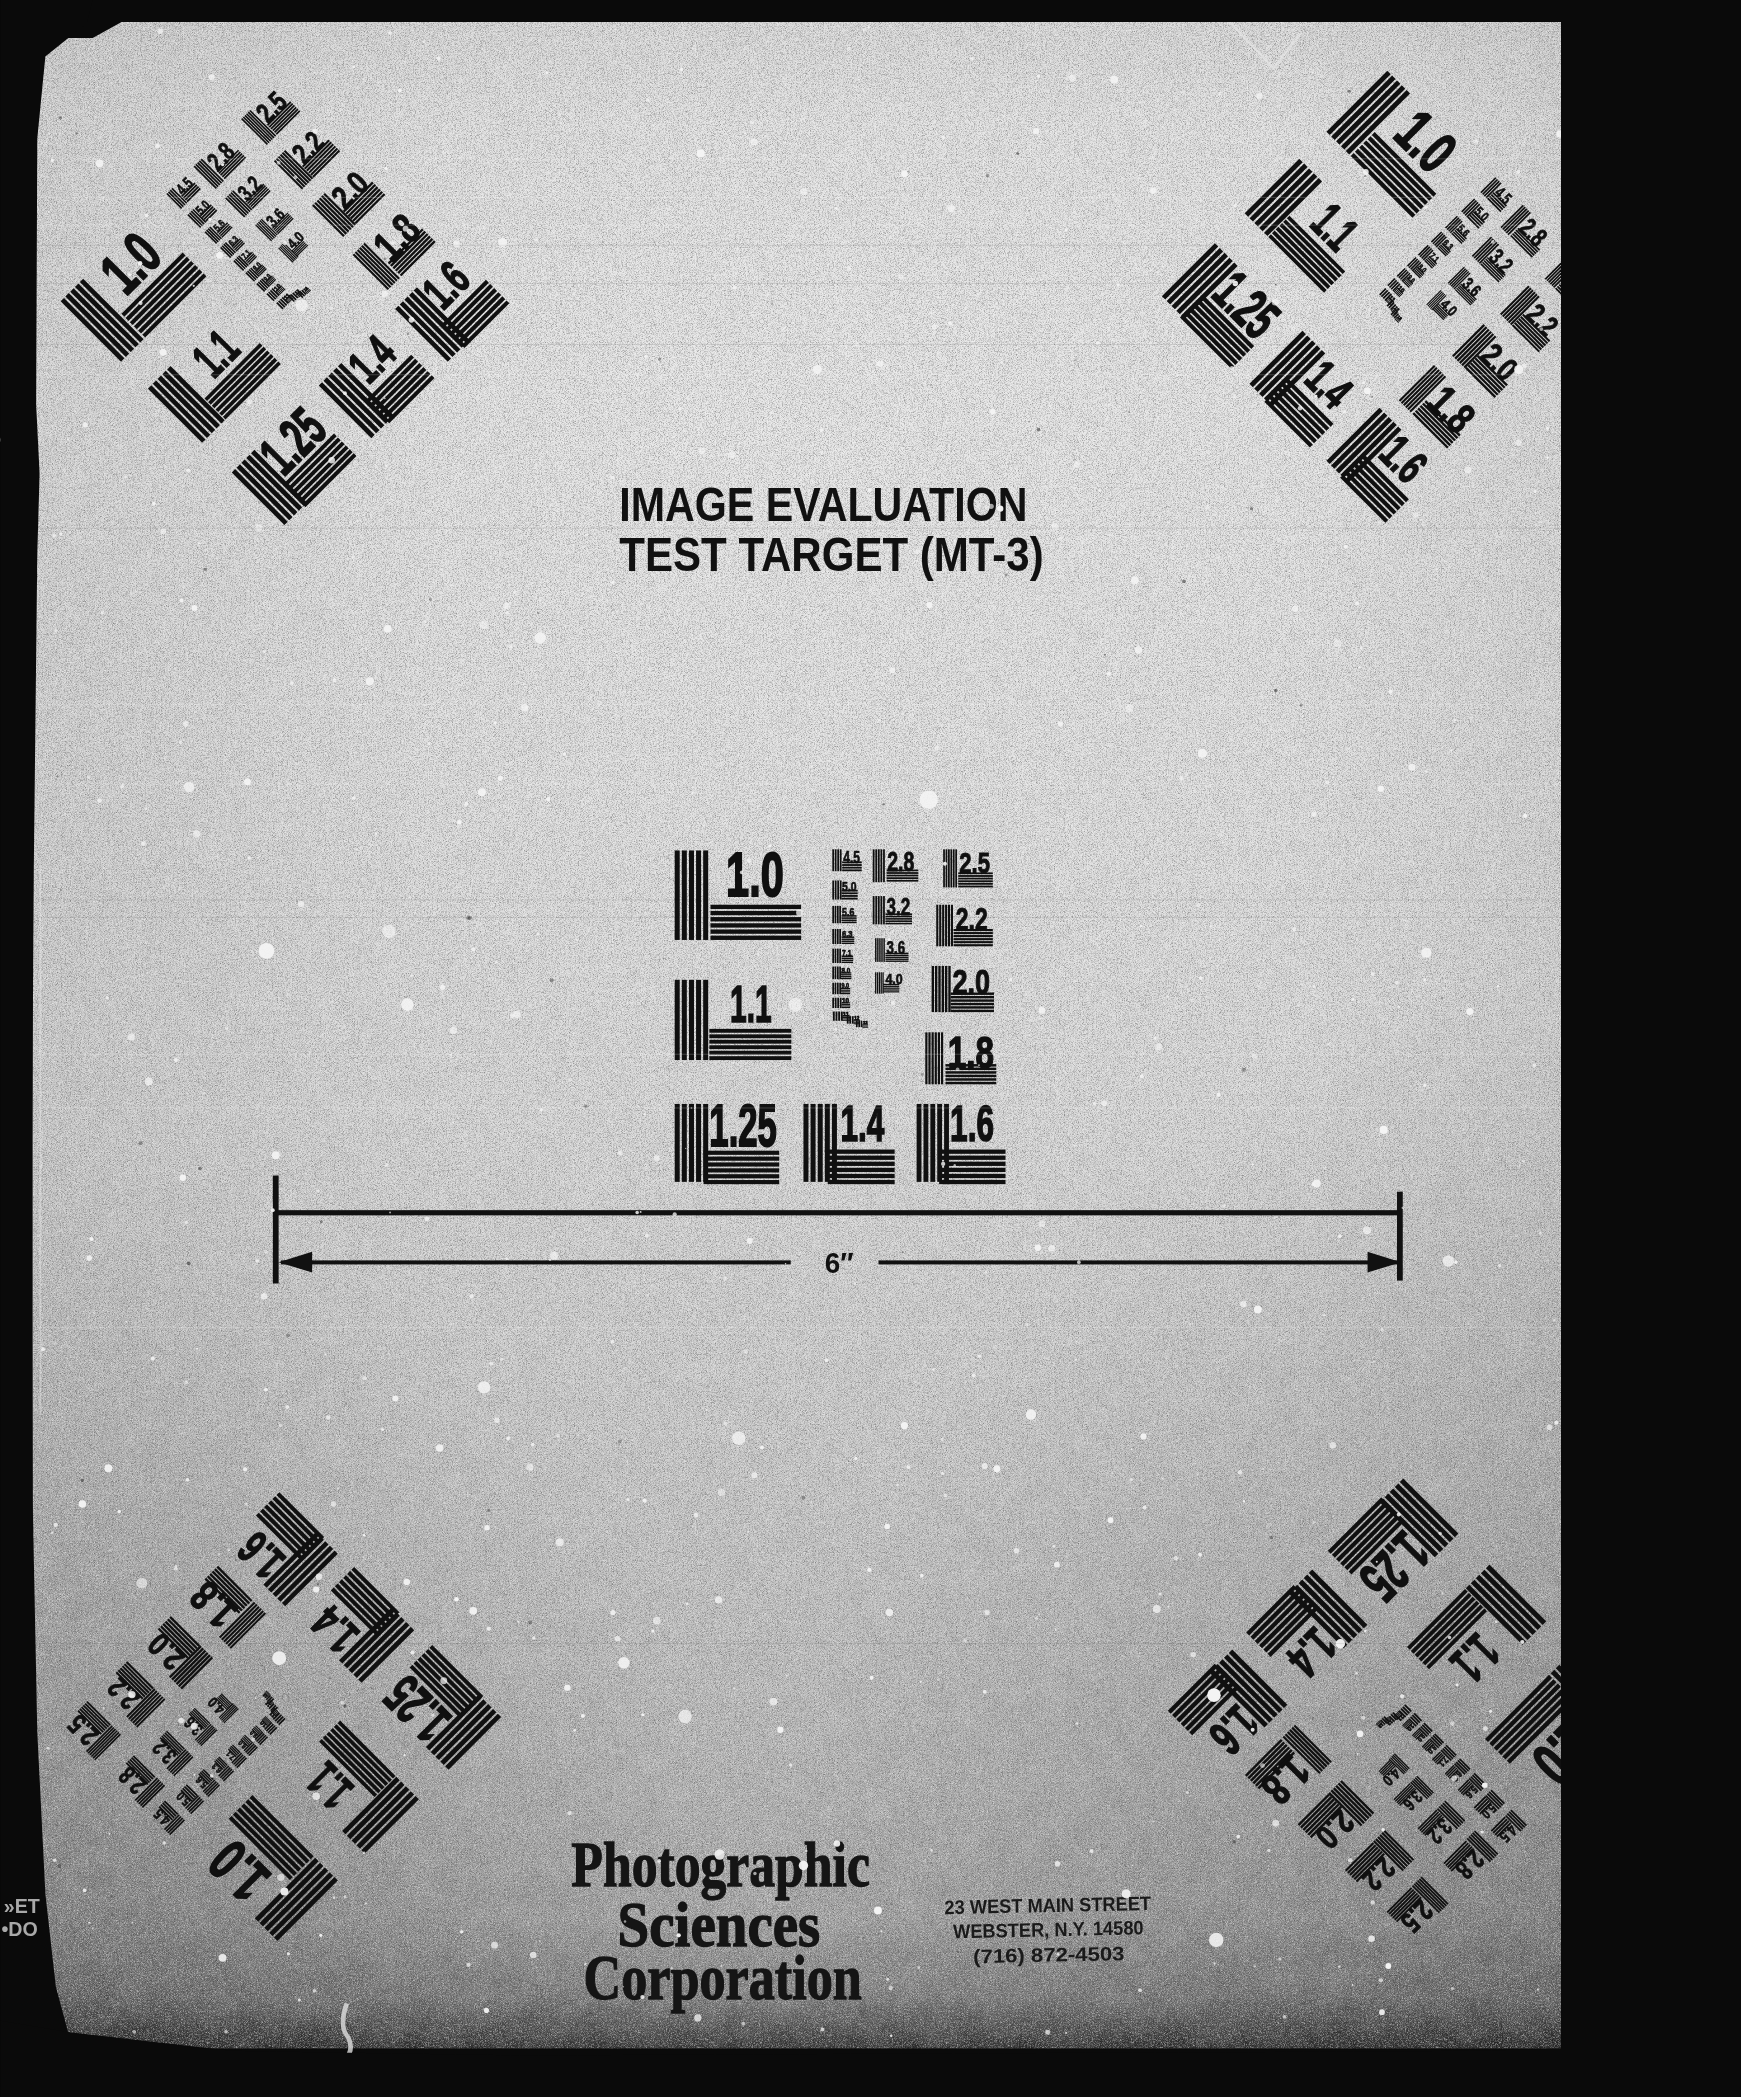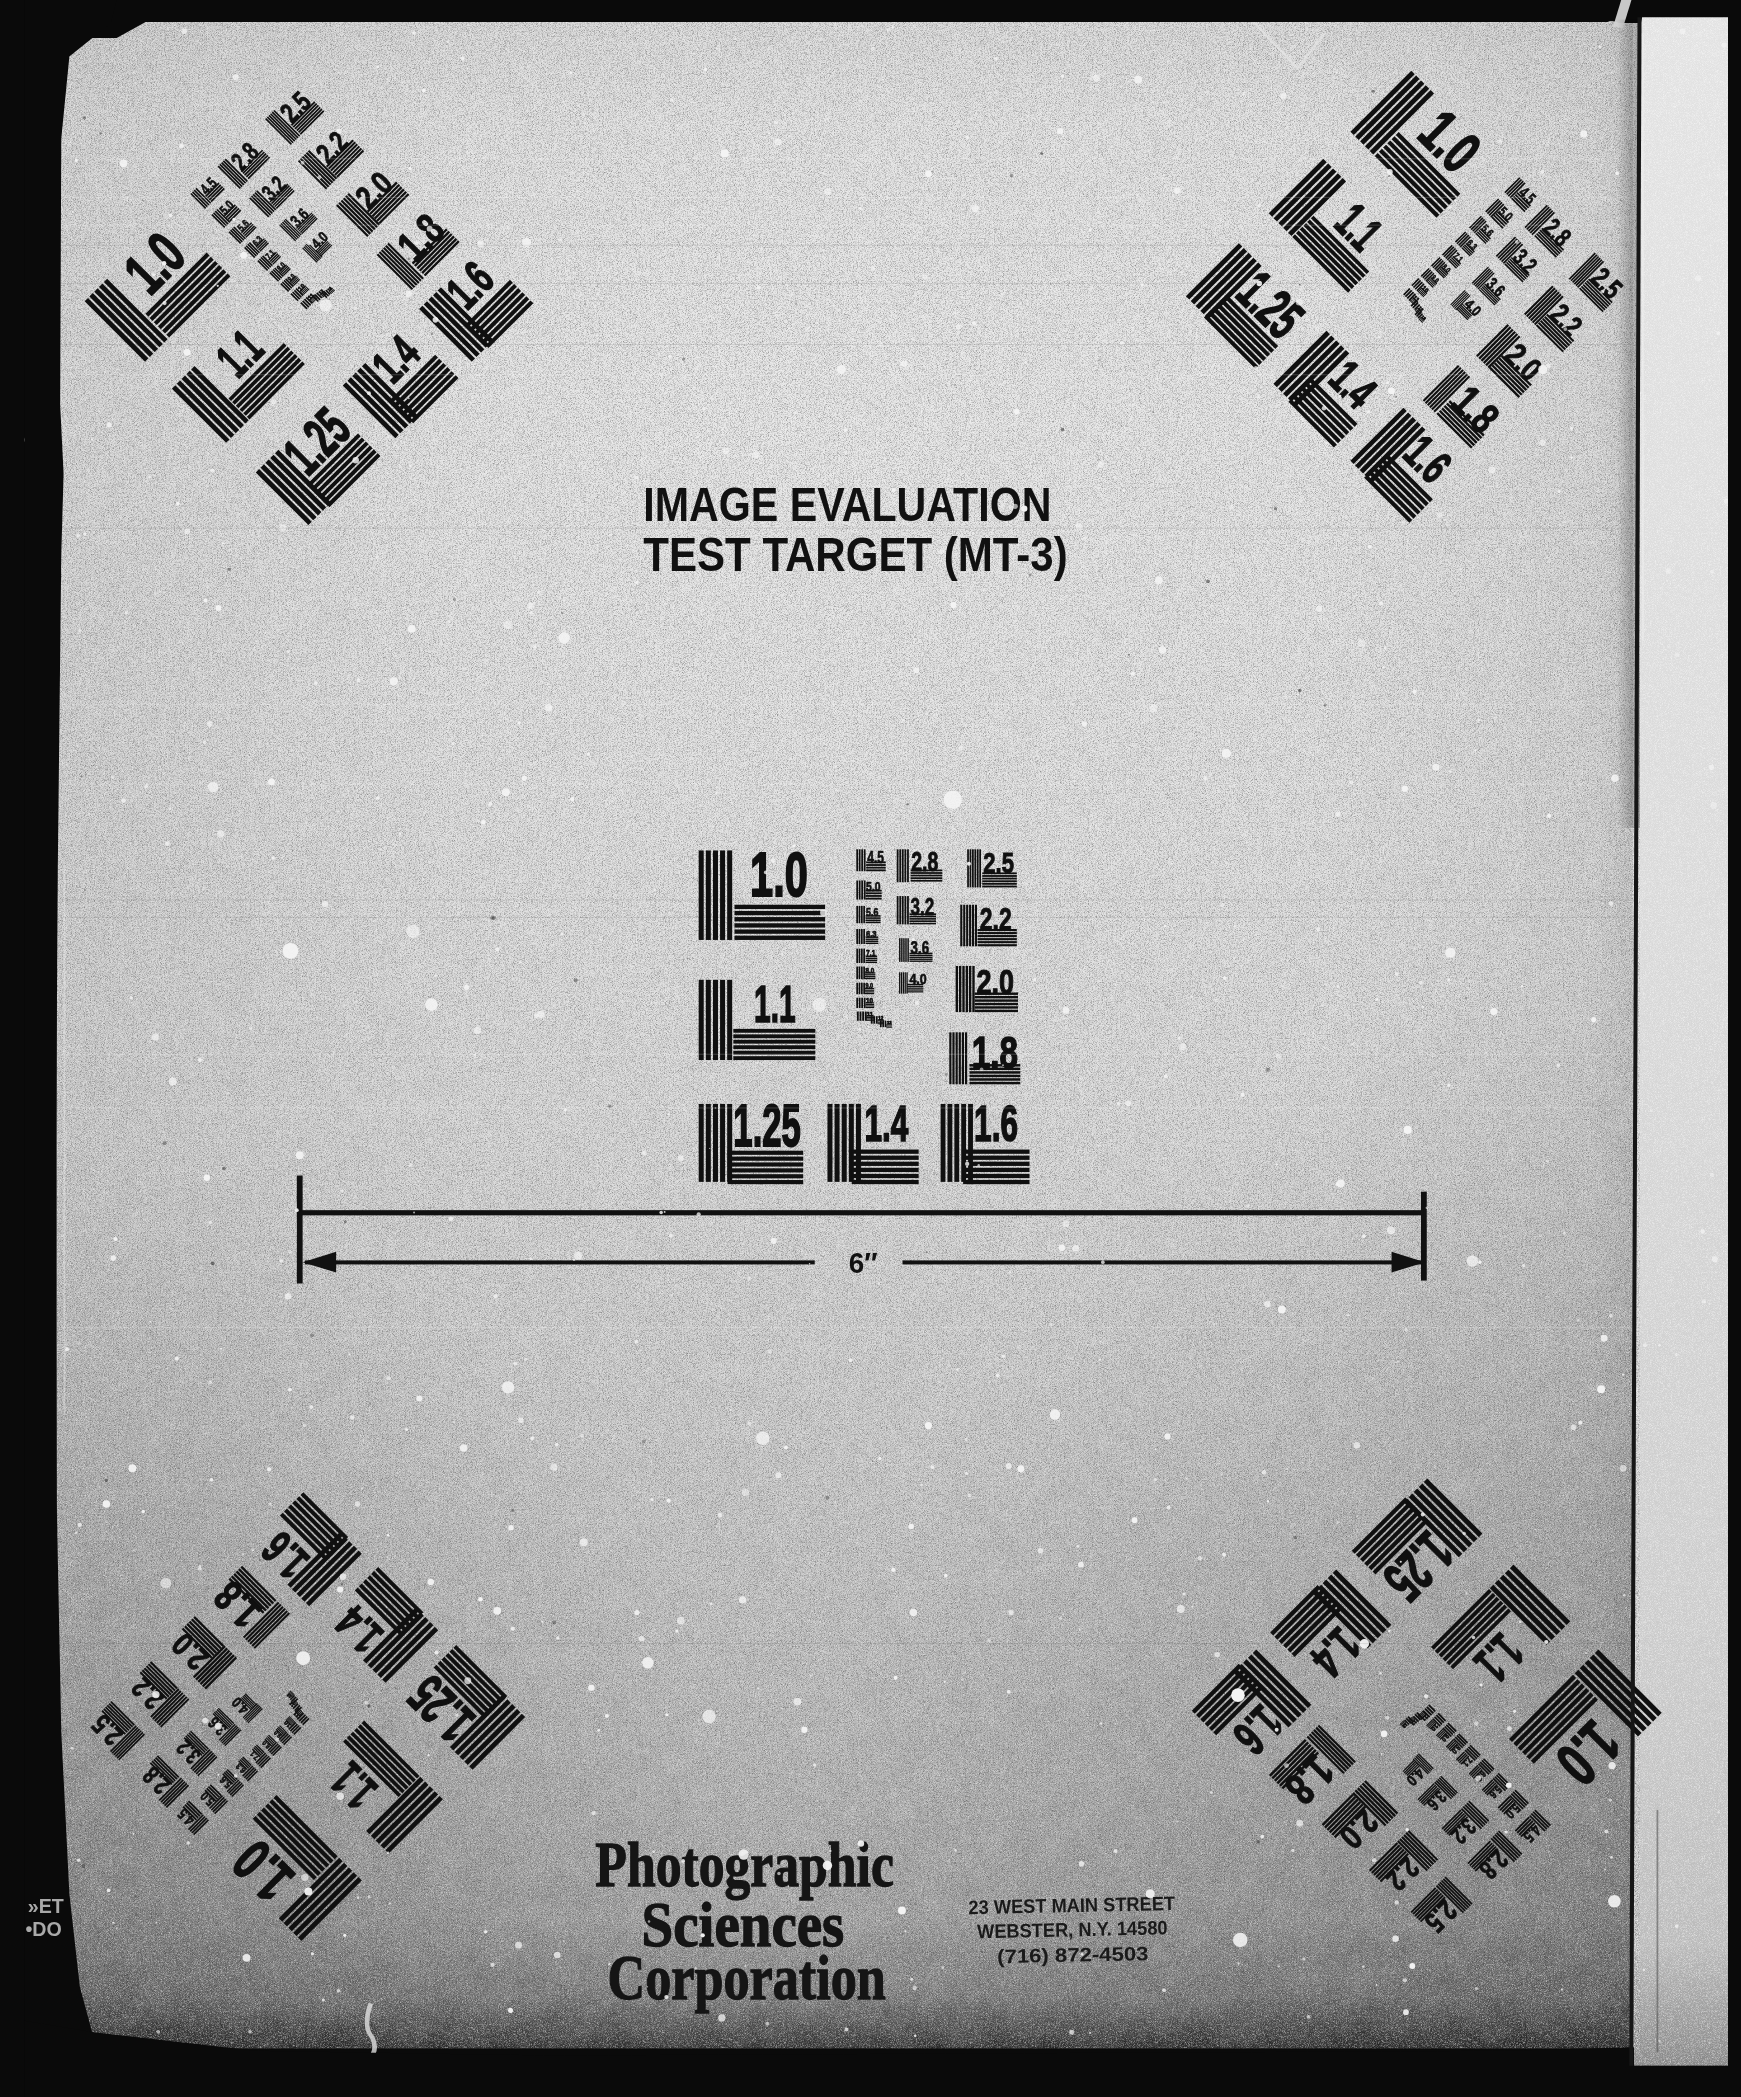--- a/index.html
+++ b/index.html
@@ -1,14 +1,14 @@
 <!DOCTYPE html>
 <html style="font-size:9.2px"><head><meta charset="utf-8"><style>
 html,body{margin:0;padding:0;background:#0a0a0a;}
-#page{position:relative;width:1704px;height:2097px;overflow:hidden;margin-left:24px;}
+#page{position:relative;width:1561px;height:2097px;overflow:hidden;}
 svg{display:block;}
 </style></head><body>
 <div id="page">
 <svg width="1742" height="2097" viewBox="0 0 3016 3632" xmlns="http://www.w3.org/2000/svg">
 <defs>
 <g id="chart" fill="#101010" font-family="Liberation Sans, sans-serif" font-weight="bold">
           <g>
             <rect x="3.0" y="3.0" width="8.7" height="155.0"></rect>
             <rect x="15.3" y="3.0" width="8.7" height="155.0"></rect>
             <rect x="27.7" y="3.0" width="8.7" height="155.0"></rect>

